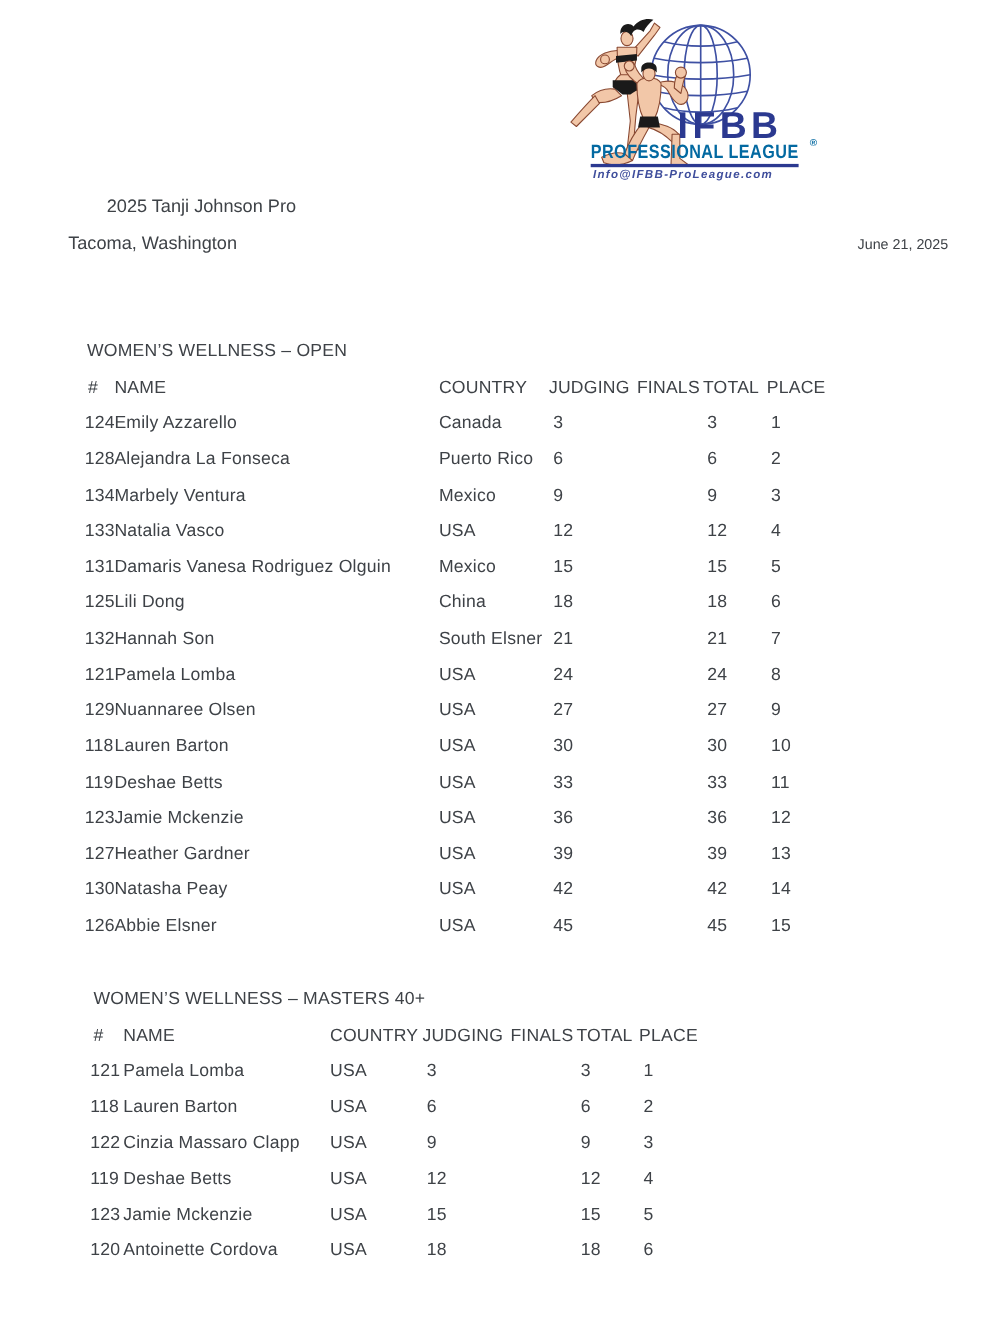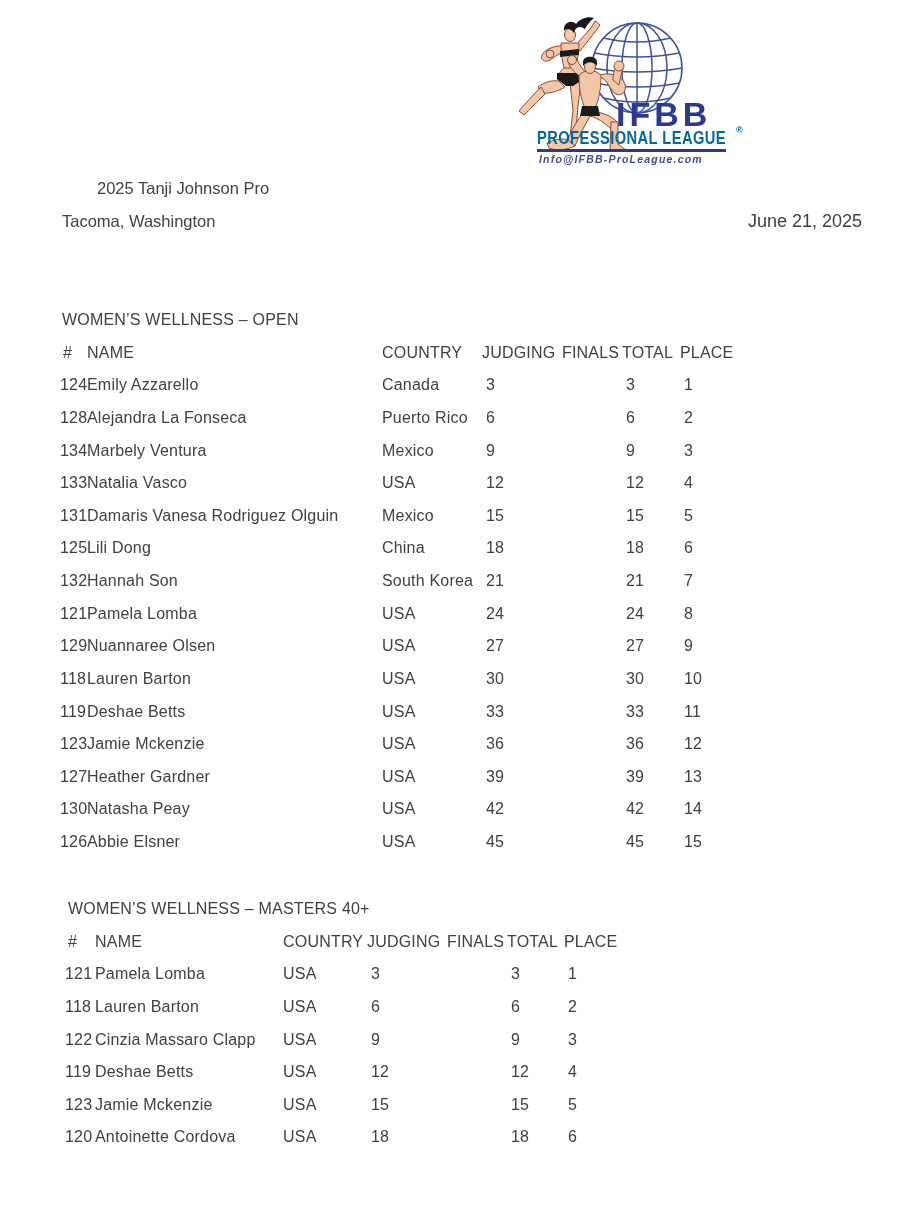--- a/index.html
+++ b/index.html
@@ -28,24 +28,24 @@
   }
   .reg { position:absolute; font-size:9px; top:-3px; margin-left:-26px; }
   .logo-email {
     position:absolute; left:34px; top:143px; white-space:nowrap;
     font-size:10.5px; font-weight:bold; letter-spacing:1.2px; color:#3f4e9c;font-style:italic;
   }
 
   
   .event-title   { position:absolute; left:62px; top:172px; height:33px; line-height:33px; font-size:16.5px;margin-left:35px; }
   .event-location{ position:absolute; left:62px; top:205px; height:33px; line-height:33px; font-size:16.5px; }
-  .event-date    { position:absolute; right:38px; top:205px; height:33px; line-height:33px; font-size:18px; text-align:right; }
+  .event-date    { position:absolute; right:38px; top:205px; height:33px; line-height:33px; font-size:13px; text-align:right; }
 
   
-  .results { position:absolute; }
+  .results { position:absolute;margin-left:17px; }
   .sec-open    { left:60px; top:304px; }
   .sec-masters { left:65px; top:893px; }
   .tbl-title { height:32.64px; line-height:32.64px; font-size:16px; letter-spacing:0.2px; white-space:nowrap; }
   .sec-open    .tbl-title { padding-left:2px; }
   .sec-masters .tbl-title { padding-left:3px; }
   .row { display:grid; height:32.64px; line-height:32.64px; font-size:16px; letter-spacing:0.2px; }
   .sec-open    .row { grid-template-columns:27px 295px 100px 80px 60px 58px 60px; }
   .sec-masters .row { grid-template-columns:30px 188px 84px 80px 60px 57px 56px; }
   .cell { overflow:visible; white-space:nowrap; }
   .row.head .c0 { padding-left:3px; }
@@ -174,21 +174,21 @@
         <div class="cell c1">Lili Dong</div>
         <div class="cell c2">China</div>
         <div class="cell c3">18</div>
         <div class="cell c4"></div>
         <div class="cell c5">18</div>
         <div class="cell c6">6</div>
       </div>
       <div class="row data">
         <div class="cell c0">132</div>
         <div class="cell c1">Hannah Son</div>
-        <div class="cell c2">South Korea</div>
+        <div class="cell c2">South Elsner</div>
         <div class="cell c3">21</div>
         <div class="cell c4"></div>
         <div class="cell c5">21</div>
         <div class="cell c6">7</div>
       </div>
       <div class="row data">
         <div class="cell c0">121</div>
         <div class="cell c1">Pamela Lomba</div>
         <div class="cell c2">USA</div>
         <div class="cell c3">24</div>

